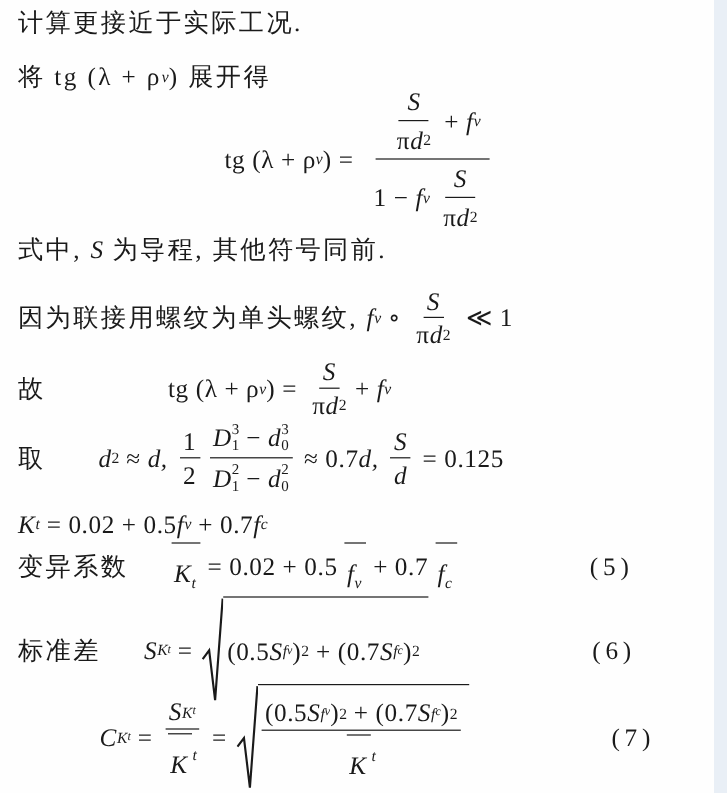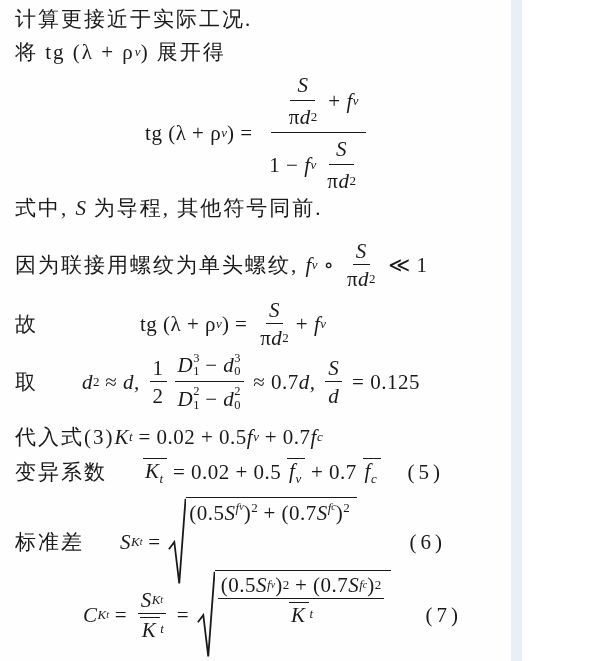--- a/index.html
+++ b/index.html
@@ -1,17 +1,17 @@
 <!DOCTYPE html>
 <html><head>
 <meta charset="utf-8">
 <style>
   html,body{margin:0;padding:0;background:#ffffff;}
   .page{
-    position:relative;width:522px;height:661px;overflow:hidden;
+    position:relative;width:606px;height:661px;overflow:hidden;
     background:#fefefe;color:#1a1a1a;
     font-family:"Liberation Serif","DejaVu Serif",serif;
     font-size:21px;
   }
   .strip{position:absolute;top:0;right:0;width:11px;height:661px;background:#e9eff6;}
   .row{
     position:absolute;left:15px;right:14px;
     display:flex;align-items:center;
     white-space:pre;letter-spacing:0.5px;line-height:1.15;
   }
@@ -25,42 +25,42 @@
       font-size:12.5px;line-height:1.1;vertical-align:-7px;letter-spacing:0;}
   
   .frac{display:inline-flex;flex-direction:column;align-items:center;
         vertical-align:middle;margin:0 4px;line-height:1.05;}
   .frac .ft{display:flex;align-items:center;justify-content:center;
             padding:0 3px 2px;border-bottom:1.5px solid #1a1a1a;}
   .frac .fb{display:flex;align-items:center;justify-content:center;padding:3px 3px 0;}
   .bfrac .ft{padding:0 7px 4px;border-bottom:1.7px solid #1a1a1a;}
   .bfrac .fb{padding:5px 7px 0;}
   
-  .mean{display:inline-block;border-top:1.5px solid #1a1a1a;padding:1px 4px 0 2px;line-height:1.05;}
+  .mean{display:inline-block;border-top:1.5px solid #1a1a1a;padding:14px 4px 0 2px;line-height:1.05;}
   
   .sqrt{display:inline-flex;align-items:stretch;vertical-align:middle;margin:0 2px;}
   .sqrt .sign{width:18px;flex:0 0 18px;display:block;}
   .sqrt .body{border-top:1.7px solid #1a1a1a;padding:3px 7px 2px 3px;
-              display:flex;font-family:Liberation Serif, serif;}
+              display:flex;align-items:center;font-family:Liberation Serif, serif;}
   .eqnum{margin-left:auto;letter-spacing:4px;}
   .mr-eq5{margin-right:64px;}
   .mr-eq6{margin-right:62px;}
   .mr-eq7{margin-right:46px;}
 </style>
 </head>
 <body>
 
 <div class="page">
   <div class="strip"></div>
 
   <div class="row" style="top:7px">
     <span class="zh">计算更接近于实际工况.</span>
   </div>
 
-  <div class="row" style="top:40px">
+  <div class="row" style="top:52px">
     <span class="zh">将 tg (λ + ρ</span><span class="sb it">v</span><span class="zh">) 展开得</span>
   </div>
 
   <div class="row" style="top:84px;height:98px;justify-content:center">
     <span>tg (λ + ρ</span><span class="sb it">v</span><span>) = </span>
     <span class="frac bfrac">
       <span class="ft">
         <span class="frac">
           <span class="ft"><span class="it">S</span></span>
           <span class="fb"><span>π</span><span class="it">d</span><span class="sb">2</span></span>
@@ -117,21 +117,21 @@
     </span>
     <span> ≈ 0.7</span><span class="it">d, </span>
     <span class="frac">
       <span class="ft"><span class="it">S</span></span>
       <span class="fb"><span class="it">d</span></span>
     </span>
     <span> = 0.125</span>
   </div>
 
   <div class="row" style="top:421px;height:32px">
-    <span class="zh">代入式(3)</span><span class="it">K</span><span class="sb it">t</span><span> = 0.02 + 0.5</span><span class="it">f</span><span class="sb it">v</span><span> + 0.7</span><span class="it">f</span><span class="sb it">c</span>
+    <span class="it">K</span><span class="sb it">t</span><span> = 0.02 + 0.5</span><span class="it">f</span><span class="sb it">v</span><span> + 0.7</span><span class="it">f</span><span class="sb it">c</span>
   </div>
 
   <div class="row" style="top:454px;height:36px">
     <span class="zh" style="margin-right:36px">变异系数</span>
     <span class="mean"><span class="it">K</span><span class="sb it">t</span></span><span> = 0.02 + 0.5 </span><span class="mean"><span class="it">f</span><span class="sb it">v</span></span><span> + 0.7 </span><span class="mean"><span class="it">f</span><span class="sb it">c</span></span>
     <span class="eqnum mr-eq5">(5)</span>
   </div>
 
   <div class="row" style="top:519px;height:46px">
     <span class="zh" style="margin-right:36px">标准差</span>

